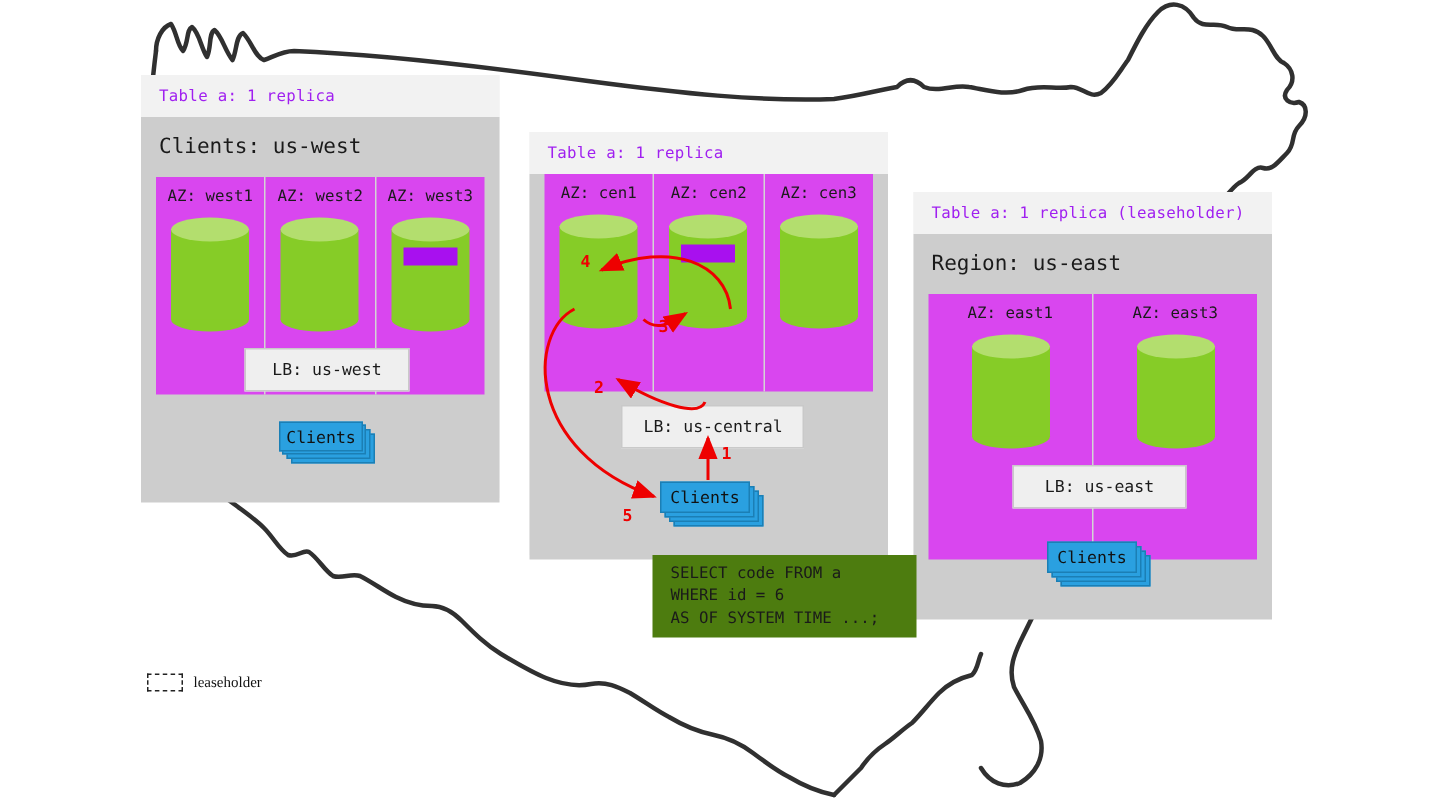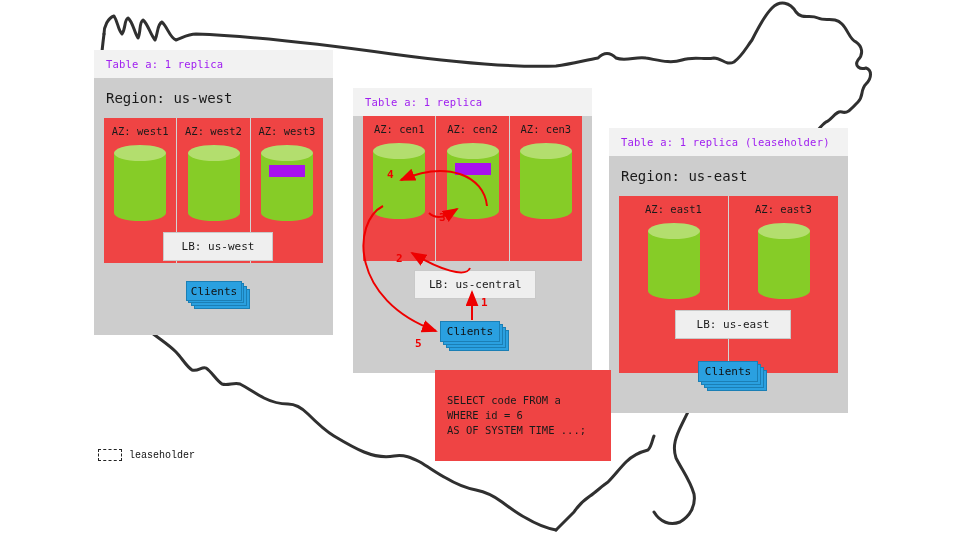--- a/index.html
+++ b/index.html
@@ -11,21 +11,21 @@
   #stage{position:absolute;left:0;top:0;width:960px;height:540px;}
   #arrowsvg{position:absolute;left:0;top:0;width:960px;height:540px;pointer-events:none;z-index:40;}
 
   .region-panel{position:absolute;background:#f2f2f2;z-index:10;}
   .panel-title{
     color:#a020f0;font-size:10.5px;letter-spacing:.2px;
     padding:8px 0 8px 12px;background:#f2f2f2;white-space:nowrap;
   }
   .region-body{background:#cdcdcd;padding:0 10px 10px 10px;}
   .region-label{font-size:14px;color:#1a1a1a;padding:12px 0 12px 2px;white-space:nowrap;}
-  .az-row{display:flex;background:#ef4444;justify-content:flex-end;}
+  .az-row{display:flex;background:#d946ef;}
   .az-cell{
     flex:1;display:flex;flex-direction:column;align-items:center;
     border-right:1px solid #d4d4d4;padding:7px 0 14px 0;
   }
   .az-cell:last-child{border-right:none;}
   .az-label{font-size:10.5px;color:#1a1a1a;white-space:nowrap;margin-bottom:8px;}
 
   .cyl{position:relative;}
   .cyl-body{position:absolute;left:0;background:#86cc27;}
   .cyl-top{position:absolute;left:0;top:0;background:#b3de6e;border-radius:50%;}
@@ -41,26 +41,26 @@
     padding:7px 14px;white-space:nowrap;z-index:25;
   }
   .clients{position:absolute;z-index:25;}
   .clients .sheet{position:absolute;background:#2aa0e0;border:1px solid #1b7fb5;}
   .clients .front{
     position:absolute;left:0;top:0;background:#2aa0e0;border:1px solid #1b7fb5;
     font-size:11px;color:#111;display:flex;align-items:center;justify-content:center;
     white-space:nowrap;
   }
   .sql-box{
-    position:absolute;background:#ef4444;z-index:20;
-    font-size:10.5px;line-height:15px;color:#1a1a1a;padding:23px 12px;white-space:pre;
+    position:absolute;background:#4d7c0f;z-index:20;
+    font-size:10.5px;line-height:15px;color:#1a1a1a;padding:5px 12px;white-space:pre;
   }
   .legend{position:absolute;z-index:30;display:flex;align-items:center;}
   .legend-swatch{width:24px;height:12px;border:1.6px dashed #222;box-sizing:border-box;}
-  .legend-text{font-size:10px;margin-left:7px;color:#111;font-family:Liberation Mono, monospace;}
+  .legend-text{font-size:10px;margin-left:7px;color:#111;font-family:Liberation Serif, serif;}
   .step-num{position:absolute;color:#ee0000;font-size:11px;font-weight:bold;z-index:45;}
 </style>
 </head>
 <body>
 
 <div id="stage">
 
   <svg style="position: absolute; left: 0px; top: 0px; width: 960px; height: 540px; z-index: 2;" viewBox="0 0 960 540">
     <rect x="0" y="0" width="960" height="540" fill="#ffffff"></rect>
     <path fill="none" stroke="#303030" stroke-width="3" stroke-linejoin="round" stroke-linecap="round" d="M104,34 C104,26 108,18 114,16 C118,22 118,30 122,34
@@ -104,21 +104,21 @@
          C456,484 466,488 476,490 C486,492 494,496 502,502
          C510,508 518,514 526,518 C536,524 546,528 556,530"></path>
     <path fill="none" stroke="#303030" stroke-width="3" stroke-linejoin="round" stroke-linecap="round" d="M556,530 C562,524 568,518 574,512 C578,506 584,500 590,496
          C596,492 602,486 608,482 C614,476 620,468 626,462
          C632,456 640,452 648,450 C652,446 652,440 654,436"></path>
   </svg>
 
   <div class="region-panel" id="panel-west" style="left:94px;top:50px;width:239px;height:282px;">
     <div class="panel-title">Table a: 1 replica</div>
     <div class="region-body" style="height:247px;">
-      <div class="region-label">Region: us-west</div>
+      <div class="region-label">Clients: us-west</div>
       <div class="az-row" style="height:145px;">
         <div class="az-cell">
           <div class="az-label">AZ: west1</div>
           <div class="cyl" style="width:52px;height:76px;">
             <div class="cyl-bot" style="width:52px;height:16px;top:60px;"></div>
             <div class="cyl-body" style="width:52px;height:60px;top:8px;"></div>
             <div class="cyl-top" style="width:52px;height:16px;"></div>
           </div>
         </div>
         <div class="az-cell">

